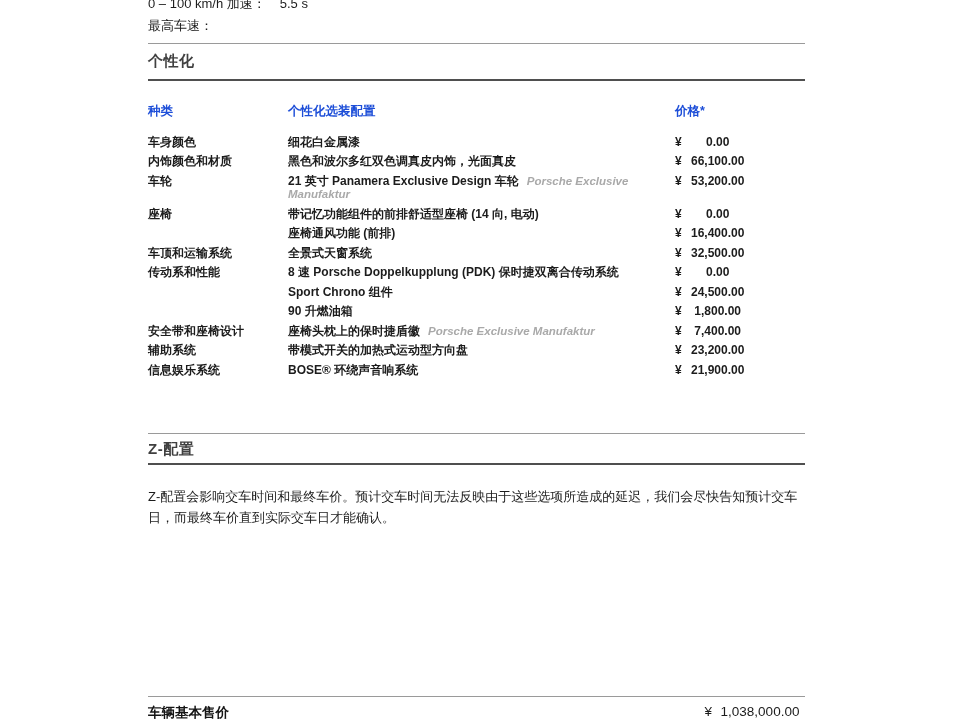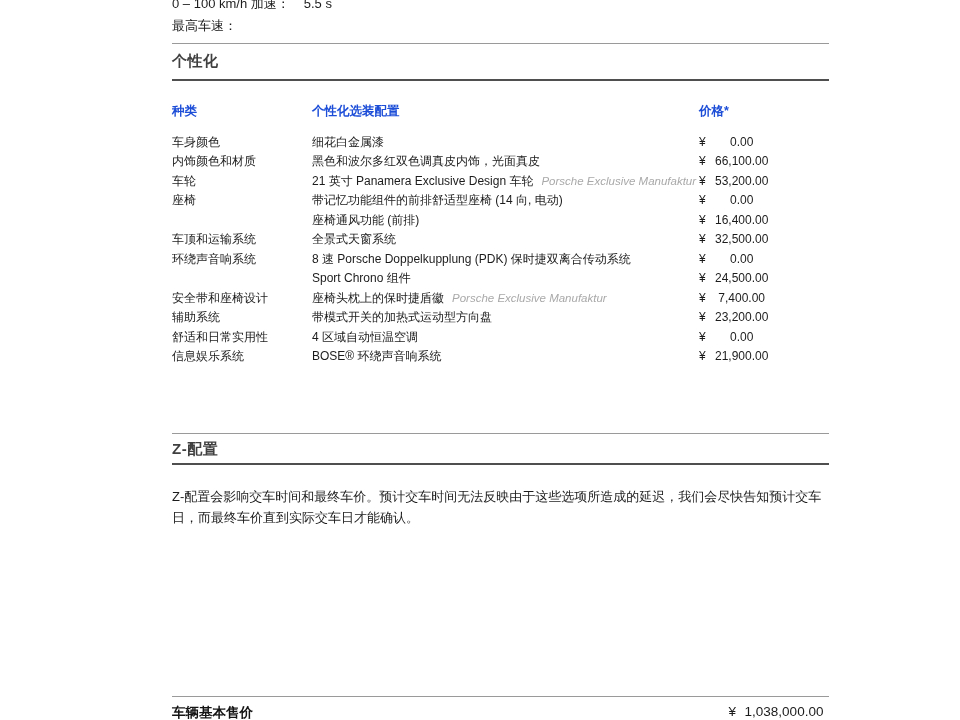--- a/index.html
+++ b/index.html
@@ -6,21 +6,21 @@
     margin: 0; padding: 0;
     width: 960px; height: 720px;
     background: #ffffff;
     overflow: hidden;
     font-family: "Liberation Sans", "DejaVu Sans", sans-serif;
     color: #1c1c1c;
   }
   .content {
     position: absolute;
     left: 148px; top: 0;
-    width: 657px; height: 720px; margin-left: 24px;
+    width: 657px; height: 720px;
   }
   .rule { position: absolute; left: 0; width: 100%; }
   .rule-thin  { height: 1px; background: #9a9a9a; }
   .rule-thick { height: 2px; background: #4f4f4f; }
 
   .top-specs {
     position: absolute; top: -7px; left: 0;
     font-size: 13px; line-height: 22px;
     white-space: nowrap;
   }
@@ -41,21 +41,21 @@
     table-layout: fixed;
   }
   table.options col.c-cat   { width: 140px; }
   table.options col.c-opt   { width: 387px; }
   table.options col.c-price { width: 130px; }
   table.options th, table.options td {
     vertical-align: top;
     text-align: left;
     padding: 0 0 6px 0;
     line-height: 13.5px;
-    font-weight: normal;
+    font-weight: bold;
   }
   table.options thead th {
     font-weight: bold;
     font-size: 12.5px;
     padding-bottom: 17px;
     color: #1d4ed8;
   }
   th.price, td.price { text-align: right; }
   .amount {
     display: inline-block;
@@ -143,43 +143,43 @@
       <td></td>
       <td><span>座椅通风功能 (前排)</span></td>
       <td class="price"><span class="currency">¥</span><span class="amount">16,400.00</span></td>
     </tr>
         <tr>
       <td>车顶和运输系统</td>
       <td><span>全景式天窗系统</span></td>
       <td class="price"><span class="currency">¥</span><span class="amount">32,500.00</span></td>
     </tr>
         <tr>
-      <td>环绕声音响系统</td>
+      <td>传动系和性能</td>
       <td><span>8 速 Porsche Doppelkupplung (PDK) 保时捷双离合传动系统</span></td>
       <td class="price"><span class="currency">¥</span><span class="amount">0.00</span></td>
     </tr>
         <tr>
       <td></td>
       <td><span>Sport Chrono 组件</span></td>
       <td class="price"><span class="currency">¥</span><span class="amount">24,500.00</span></td>
+    </tr>
+        <tr>
+      <td></td>
+      <td><span>90 升燃油箱</span></td>
+      <td class="price"><span class="currency">¥</span><span class="amount">1,800.00</span></td>
     </tr>
         <tr>
       <td>安全带和座椅设计</td>
       <td><span>座椅头枕上的保时捷盾徽</span><span class="note">Porsche Exclusive Manufaktur</span></td>
       <td class="price"><span class="currency">¥</span><span class="amount">7,400.00</span></td>
     </tr>
         <tr>
       <td>辅助系统</td>
       <td><span>带模式开关的加热式运动型方向盘</span></td>
       <td class="price"><span class="currency">¥</span><span class="amount">23,200.00</span></td>
-    </tr>
-        <tr>
-      <td>舒适和日常实用性</td>
-      <td><span>4 区域自动恒温空调</span></td>
-      <td class="price"><span class="currency">¥</span><span class="amount">0.00</span></td>
     </tr>
         <tr>
       <td>信息娱乐系统</td>
       <td><span>BOSE® 环绕声音响系统</span></td>
       <td class="price"><span class="currency">¥</span><span class="amount">21,900.00</span></td>
     </tr>
       </tbody>
   </table>
 
   <div class="rule rule-thin" style="top:433px"></div>

